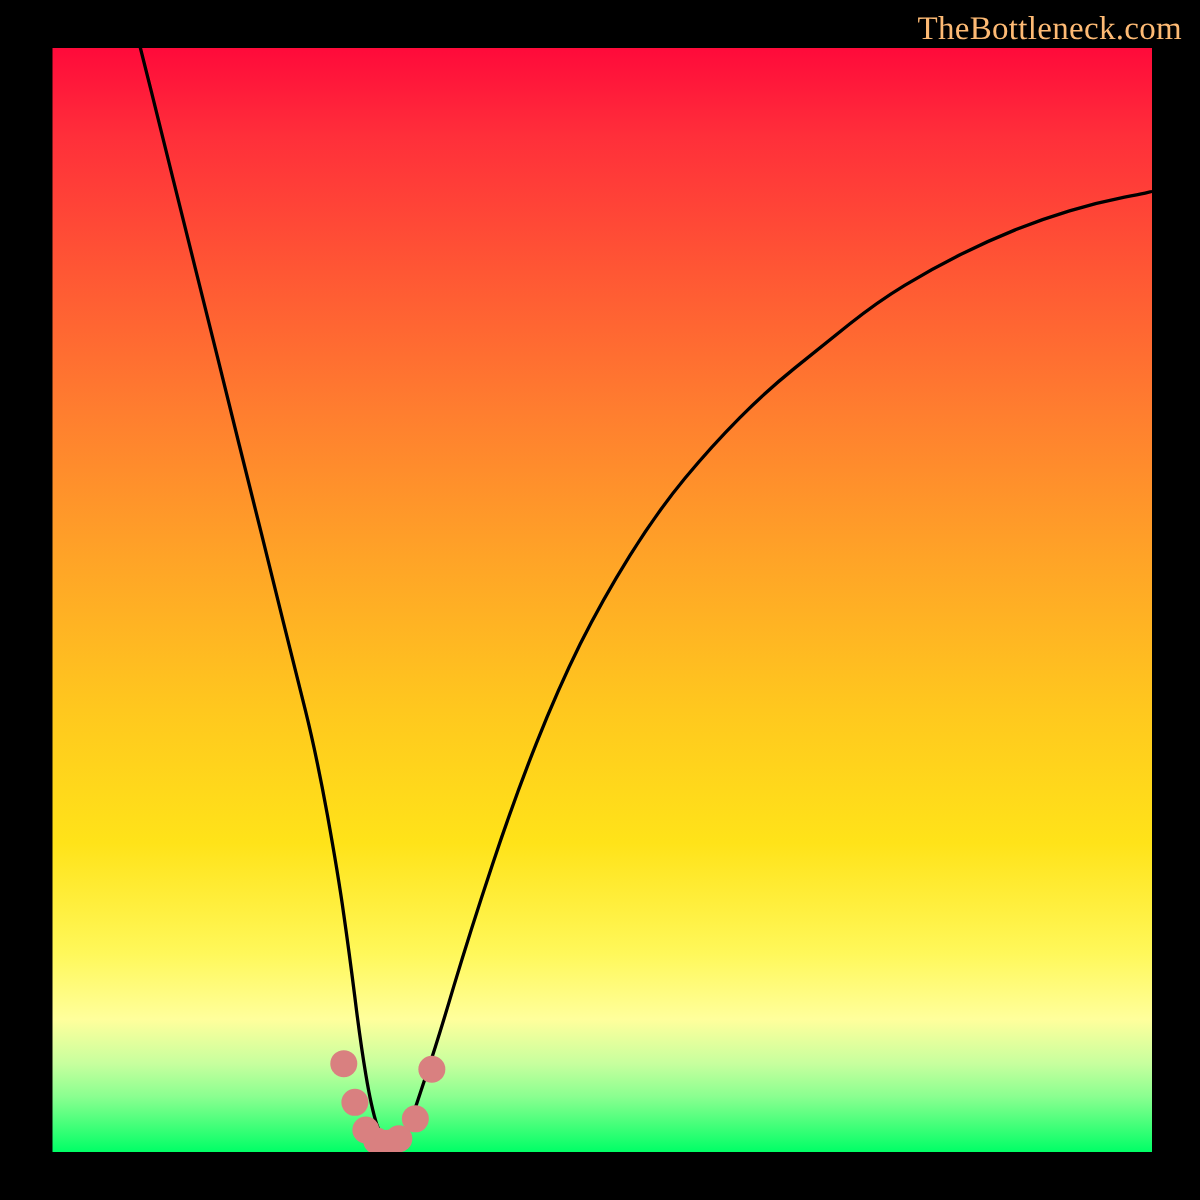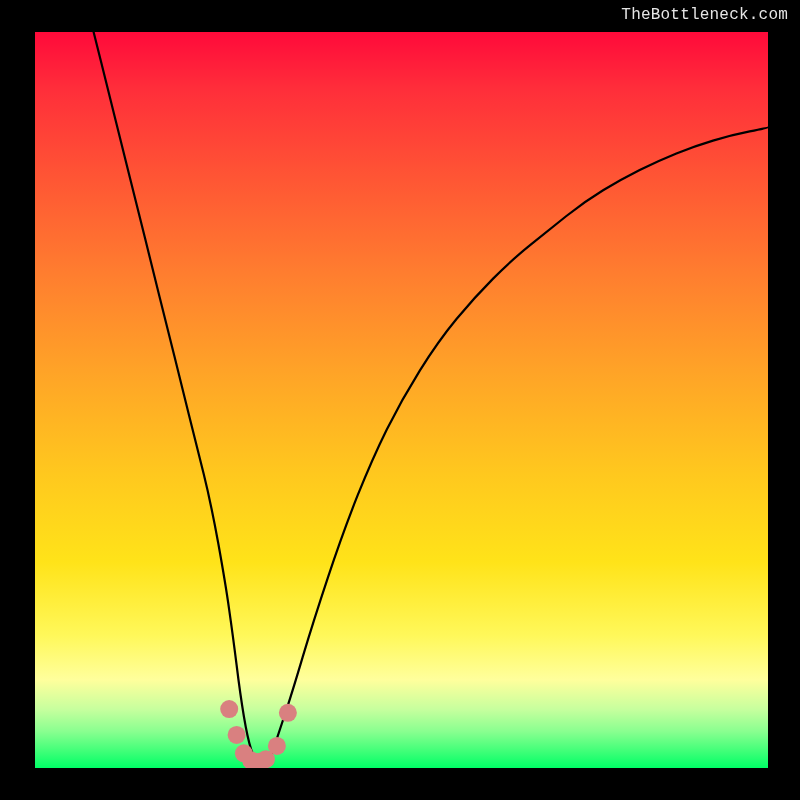--- a/index.html
+++ b/index.html
@@ -36,23 +36,23 @@
       #ffff9c 88%,
       #c7ff9e 92%,
       #8aff90 95%,
       #46ff7a 97.5%,
       #00ff66 100%);
   }
   .watermark {
     position: absolute;
     top: 6px;
     right: 12px;
-    font-family: Liberation Mono, monospace;
-    font-size: 16px;
-    color: #e5e5e5;
+    font-family: Liberation Serif, serif;
+    font-size: 22px;
+    color: #fdba74;
     letter-spacing: 0.2px;
   }
   svg.curve {
     position: absolute;
     left: 0;
     top: 0;
     width: 733px;
     height: 736px;
   }
 </style>

